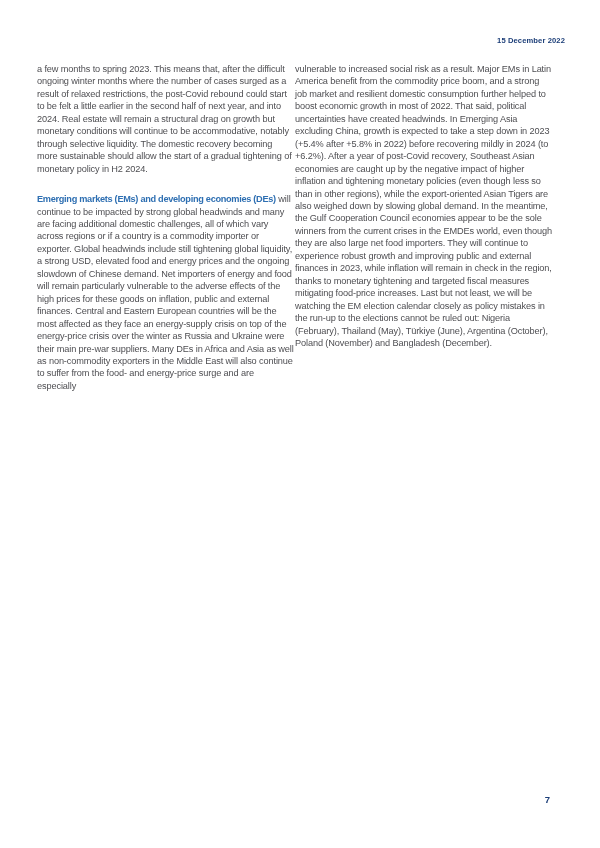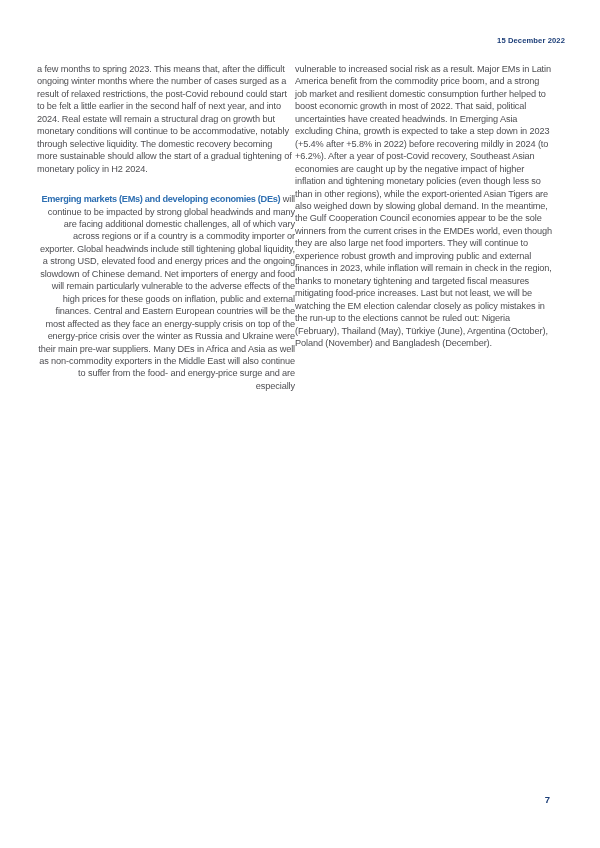--- a/index.html
+++ b/index.html
@@ -42,21 +42,20 @@
   .para {
     margin: 0;
     font-size: 9.2px;
     line-height: 12.45px;
     letter-spacing: -0.12px;
     color: var(--body);
     text-align: left;
   }
   .para-spaced {
     margin-top: 18px;
-    text-align: right;
   }
   .run-heading {
     font-weight: bold;
     color: var(--blue);
     white-space: nowrap;
     letter-spacing: -0.3px;
   }
   .page-number {
     position: absolute;
     top: 794px;

